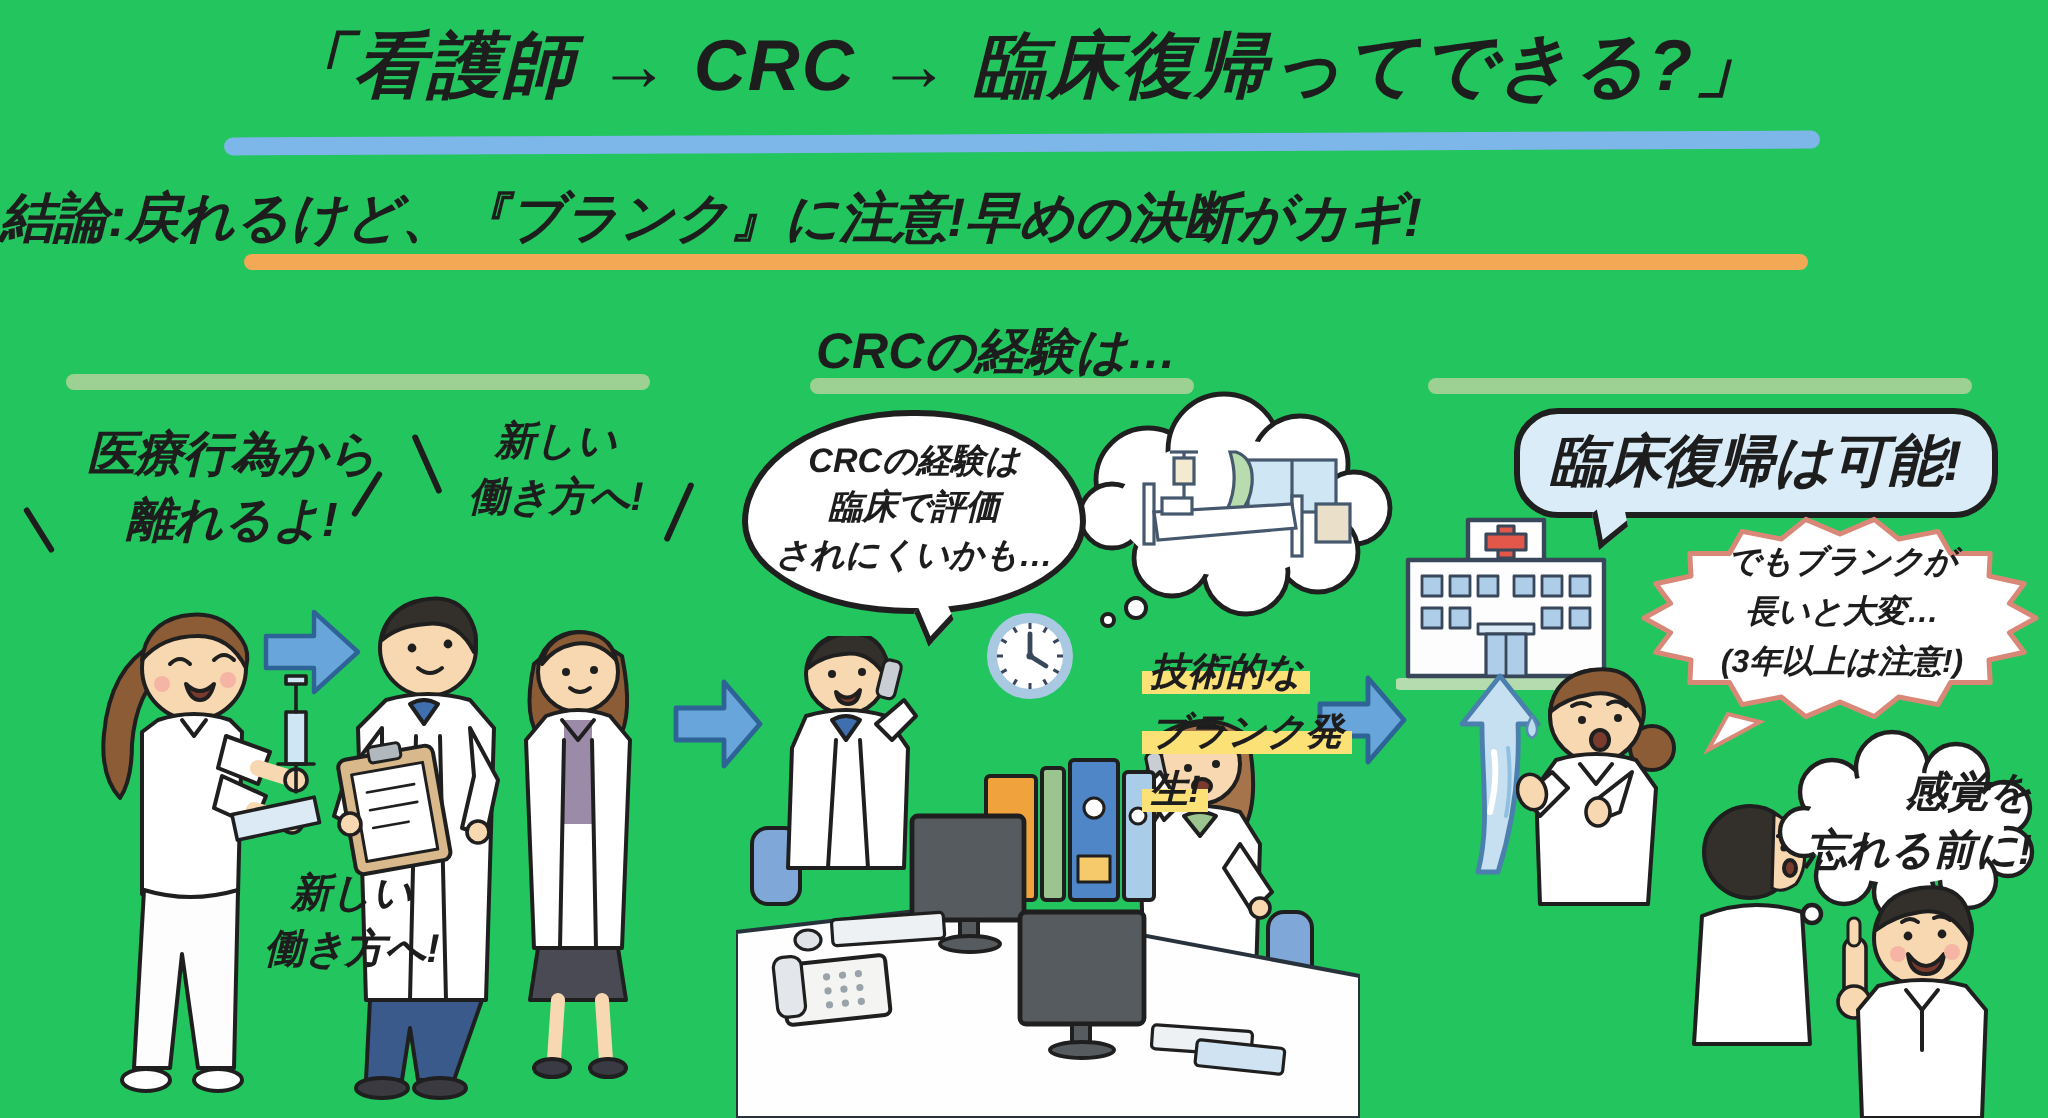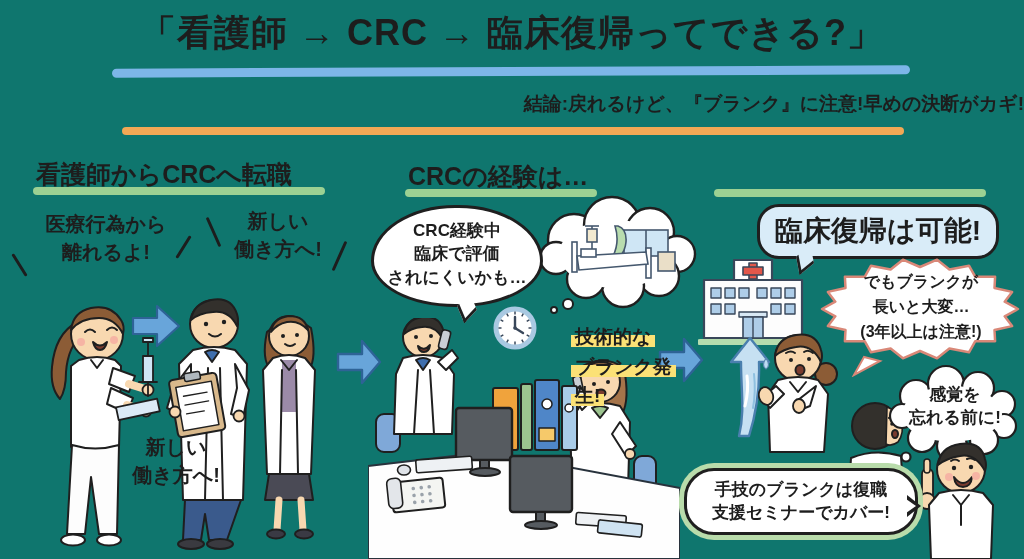--- a/index.html
+++ b/index.html
@@ -1,26 +1,26 @@
 <!DOCTYPE html>
 <html><head>
 <meta charset="utf-8">
 <style>
   html,body{margin:0;padding:0;}
   #canvas{
     position:relative;width:1024px;height:559px;overflow:hidden;
-    background:#0f766e;color:#1d1d1d;
-    font-family:"Liberation Sans","DejaVu Sans",sans-serif;font-weight:700;
+    background:#22c55e;color:#1d1d1d;
+    font-family:"Liberation Sans","DejaVu Sans",sans-serif;font-weight:700;font-style:italic;
   }
   .abs{position:absolute;}
   .txt{white-space:pre-line;line-height:1.38;font-weight:700;color:#1d1d1d;z-index:3;}
   .center{text-align:center;}
   
   .title{position:absolute;top:8px;left:0;width:100%;text-align:center;font-size:36px;letter-spacing:1px;z-index:2;}
-  .subtitle{position:absolute;top:91px;left:0;width:100%;text-align:right;font-size:19px;z-index:2;}
+  .subtitle{position:absolute;top:91px;left:0;width:100%;text-align:left;font-size:27px;z-index:2;}
   .bar{position:absolute;border-radius:5px;z-index:1;}
   #bar-title{left:112px;top:67px;width:798px;height:9px;background:#7db6e8;transform:rotate(-0.25deg);}
   #bar-subtitle{left:122px;top:127px;width:782px;height:8px;background:#f2a855;}
   .heading{position:absolute;font-size:25px;z-index:2;}
   .hbar{position:absolute;height:8px;border-radius:4px;background:#9cd193;z-index:1;}
   
   .mark{position:absolute;width:3px;height:26px;background:#1d1d1d;border-radius:2px;z-index:3;}
   
   .bubble{position:absolute;background:#fff;border:3px solid #1f1f1f;z-index:4;}
   #bubble-crc{left:371px;top:205px;width:166px;height:96px;border-radius:50% 50% 50% 50%/56% 56% 46% 46%;}
@@ -35,36 +35,35 @@
   #bubble-seminar:before{content:"";position:absolute;right:-17px;top:24px;width:0;height:0;
     border:11px solid transparent;border-left:14px solid #1f1f1f;}
   #bubble-seminar:after{content:"";position:absolute;right:-8px;top:28px;width:0;height:0;
     border:7px solid transparent;border-left:10px solid #fff;}
   
   .hl{display:inline;background:linear-gradient(transparent 45%,#fbe176 45%);
       -webkit-box-decoration-break:clone;box-decoration-break:clone;padding:0 4px;line-height:1.55;margin-left:30px;}
   #blank-label{left:541px;top:296px;width:140px;font-size:19px;z-index:5;}
   #warning-wrap{left:820px;top:257px;width:202px;height:106px;z-index:5;}
   #warning-wrap .txt{position:absolute;top:13px;left:0;width:100%;font-size:16px;line-height:1.55;}
-  #forget-text{left:894px;top:383px;width:122px;font-size:17px;z-index:5;}
-  #callout-medical{left:16px;top:211px;width:180px;font-size:20px;}
+  #forget-text{left:894px;top:383px;width:122px;font-size:21px;z-index:5;text-align:right;}
+  #callout-medical{left:26px;top:211px;width:180px;font-size:24px;}
   #callout-newtop{left:214px;top:208px;width:128px;font-size:20px;}
   #callout-newbottom{left:100px;top:434px;width:152px;font-size:20px;}
 </style>
 </head>
 <body>
 
 <div id="canvas">
 
   <div class="title txt">「看護師 → CRC → 臨床復帰ってできる?」</div>
   <div class="bar" id="bar-title"></div>
   <div class="subtitle txt">結論:戻れるけど、『ブランク』に注意!早めの決断がカギ!</div>
   <div class="bar" id="bar-subtitle"></div>
 
-  <div class="heading txt" style="left:36px;top:157px">看護師からCRCへ転職</div>
   <div class="hbar" style="left:33px;top:187px;width:292px"></div>
   <div class="heading txt" style="left:408px;top:159px">CRCの経験は…</div>
   <div class="hbar" style="left:405px;top:189px;width:192px"></div>
   <div class="hbar" style="left:714px;top:189px;width:272px"></div>
 
   <div id="callout-medical" class="abs txt center">医療行為から
 離れるよ!</div>
   <div class="mark" style="left:18px;top:252px;transform:rotate(-32deg)"></div>
   <div class="mark" style="left:182px;top:234px;transform:rotate(32deg)"></div>
   <div id="callout-newtop" class="abs txt center">新しい
@@ -156,21 +155,21 @@
   </svg>
 
   <svg class="abs" style="left:336px;top:336px;z-index:2" width="46" height="52" viewBox="0 0 46 52">
     <polygon points="2,18 26,18 26,5 44,26 26,47 26,34 2,34" fill="#68a5da" stroke="#2e6396" stroke-width="2.4" stroke-linejoin="round"></polygon>
   </svg>
   <svg class="abs" style="left:658px;top:334px;z-index:2" width="46" height="52" viewBox="0 0 46 52">
     <polygon points="2,18 26,18 26,5 44,26 26,47 26,34 2,34" fill="#68a5da" stroke="#2e6396" stroke-width="2.4" stroke-linejoin="round"></polygon>
   </svg>
 
   <div id="bubble-crc" class="bubble">
-    <div class="txt center">CRC経験中
+    <div class="txt center">CRCの経験は
 臨床で評価
 されにくいかも…</div>
   </div>
 
   <svg class="abs" style="left:532px;top:192px;z-index:2" width="168" height="122" viewBox="0 0 168 122">
     <g stroke="#1f1f1f" stroke-width="2.4" fill="#ffffff">
       <circle cx="42" cy="48" r="26"></circle>
         <circle cx="80" cy="33" r="28"></circle>
         <circle cx="118" cy="40" r="24"></circle>
       <circle cx="145" cy="62" r="18"></circle>
@@ -395,22 +394,20 @@
       <circle cx="64" cy="82" r="15"></circle>
         <circle cx="34" cy="74" r="14"></circle>
         <circle cx="14" cy="52" r="12"></circle>
       <ellipse cx="64" cy="50" rx="50" ry="28" stroke="none"></ellipse>
       <circle cx="18" cy="93" r="4.5"></circle>
     </g>
   </svg>
   <div id="forget-text" class="abs txt center">感覚を
 忘れる前に!</div>
 
-  <div id="bubble-seminar" class="bubble txt">手技のブランクは復職
-支援セミナーでカバー!</div>
 
   <svg class="abs" style="left:905px;top:425px;z-index:5" width="115" height="134" viewBox="0 0 115 134">
     <g stroke="#1f1f1f" stroke-width="2" stroke-linejoin="round" stroke-linecap="round">
       <path d="M36,92 L26,78 L36,68 L48,84 Z" fill="#ffffff"></path>
       <rect x="17" y="44" width="11" height="32" rx="5" fill="#f8d8b0" stroke-width="1.8"></rect>
       <circle cx="22" cy="76" r="8" fill="#f8d8b0" stroke-width="1.8"></circle>
       <rect x="19" y="34" width="6" height="14" rx="3" fill="#f8d8b0" stroke-width="1.5"></rect>
       <circle cx="56" cy="44" r="24" fill="#f8d8b0"></circle>
       <path d="M33,40 Q35,22 55,19 Q76,16 80,34 Q82,40 80,46 Q70,28 55,31 Q42,33 33,40 Z" fill="#33302c"></path>
       <path d="M46,36 q4,-3 8,0" fill="none"></path>

